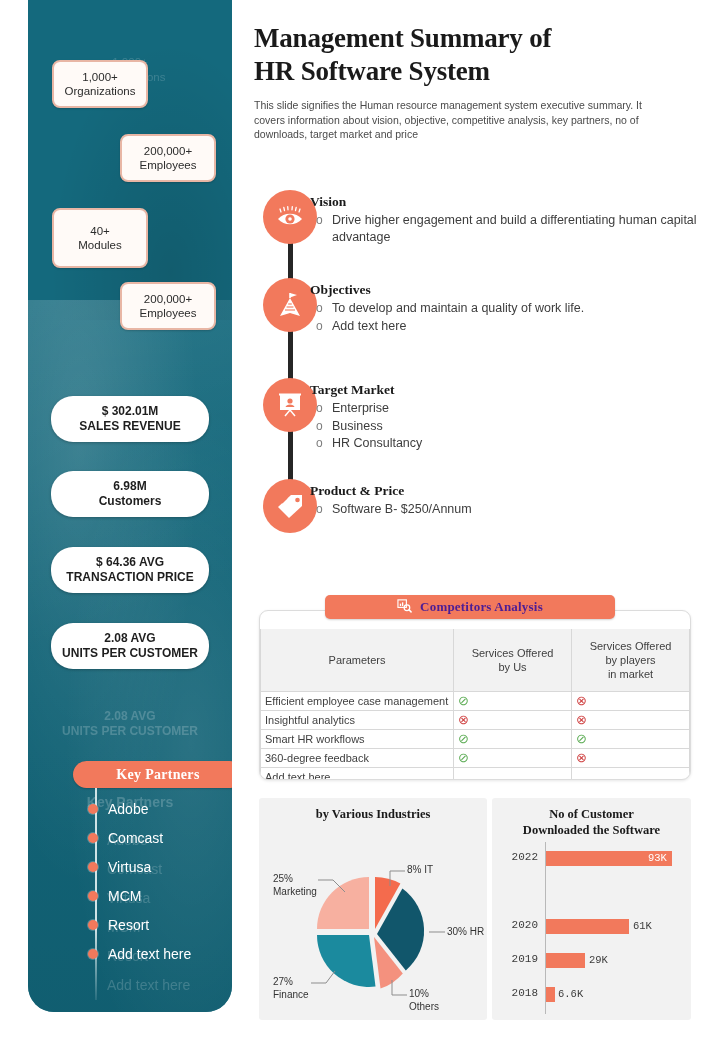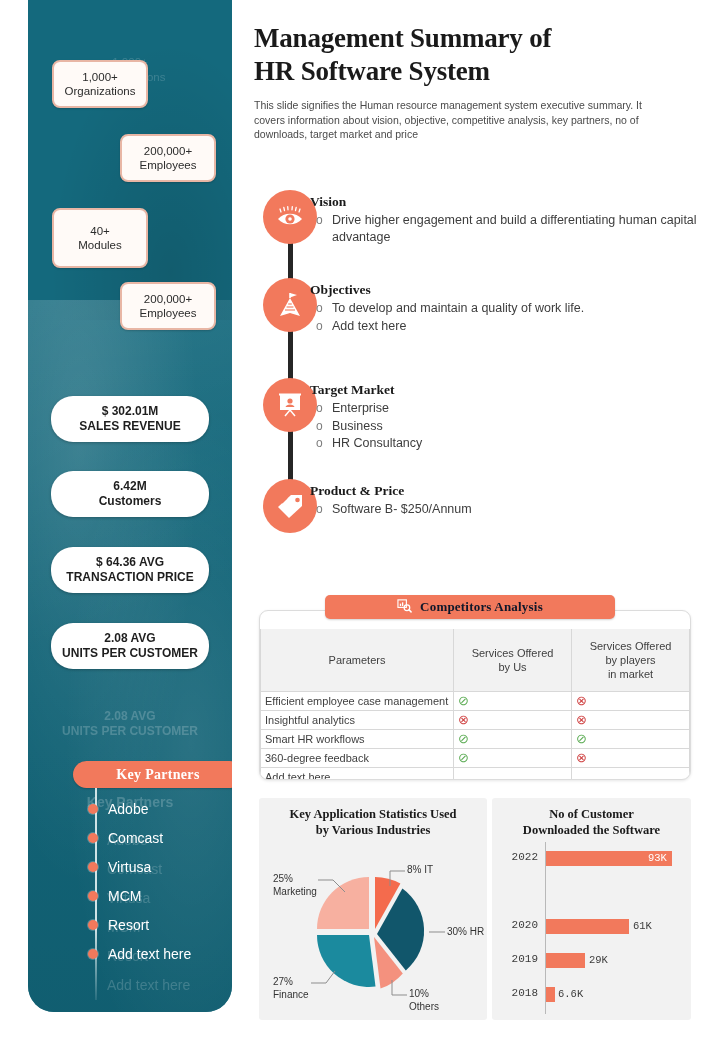--- a/index.html
+++ b/index.html
@@ -128,21 +128,21 @@
   #competitors{
     position:absolute; left:259px; top:610px; width:432px; height:170px;
     background:#ffffff; border:1px solid #dcdcdc; border-radius:9px;
     box-shadow:0 1px 3px rgba(0,0,0,.10);
     overflow:hidden;
   }
   #competitors-title{
     position:absolute; left:325px; top:595px; width:290px; height:24px;
     background:#f2795c; border-radius:5px;
     display:flex; align-items:center; justify-content:center; gap:8px;
-    color:#0f172a; font-family:"Liberation Serif", serif; font-weight:bold;
+    color:#4c1d95; font-family:"Liberation Serif", serif; font-weight:bold;
     font-size:13px; letter-spacing:.2px; z-index:3;
     box-shadow:0 1px 2px rgba(0,0,0,.18);
   }
   #comp-table{ width:100%; border-collapse:collapse; margin-top:18px; }
   #comp-table th{
     background:#f2f2f2; border:1px solid #d8d8d8; border-top:none;
     font-weight:normal; font-size:11px; color:#3f3f3f; line-height:14px;
     height:62px; padding:2px 4px; text-align:center; vertical-align:middle;
   }
   #comp-table td{
@@ -206,21 +206,21 @@
   <div class="stat-box" style="left:92px;top:282px;width:96px;height:48px;">
     <span>200,000+</span>
     <span>Employees</span>
   </div>
 
   <div class="stat-pill" style="left:23px;top:396px;width:158px;height:46px;">
     <span>$ 302.01M</span>
     <span>SALES REVENUE</span>
   </div>
   <div class="stat-pill" style="left:23px;top:471px;width:158px;height:46px;">
-    <span>6.42M</span>
+    <span>6.98M</span>
     <span>Customers</span>
   </div>
   <div class="stat-pill" style="left:23px;top:547px;width:158px;height:46px;">
     <span>$ 64.36 AVG</span>
     <span>TRANSACTION  PRICE</span>
   </div>
   <div class="stat-pill" style="left:23px;top:623px;width:158px;height:46px;">
     <span>2.08 AVG</span>
     <span>UNITS PER CUSTOMER</span>
   </div>
@@ -425,21 +425,20 @@
         <td>Add text here</td>
         <td></td>
         <td></td>
       </tr>
     </tbody>
   </table>
 </div>
 
 <div class="chart-card" id="pie-card">
   <div class="chart-title">
-    <div>Key Application Statistics Used</div>
     <div>by Various Industries</div>
   </div>
   <div id="pie-wrap">
     <svg width="228" height="180" viewBox="0 0 228 180">
 
       <g transform="translate(3,-3)">
         <path d="M113 92 L113 40 A52 52 0 0 1 138.4 46.6 Z" fill="#f46b4d"></path>
       </g>
 
       <g transform="translate(5,2)">

